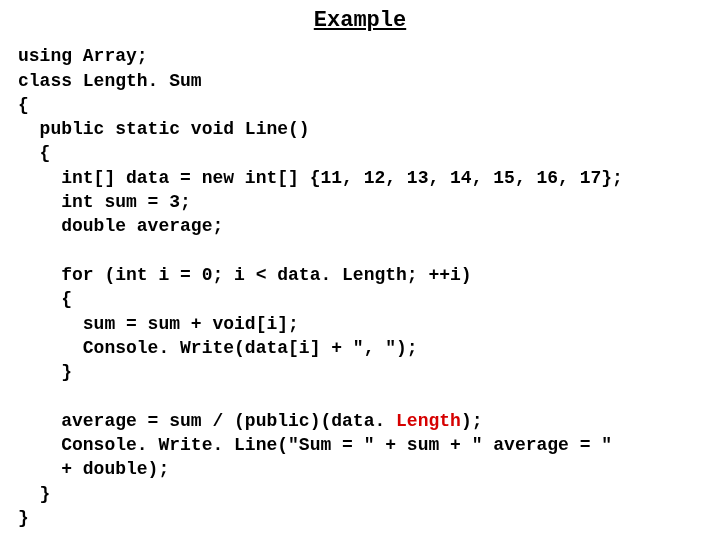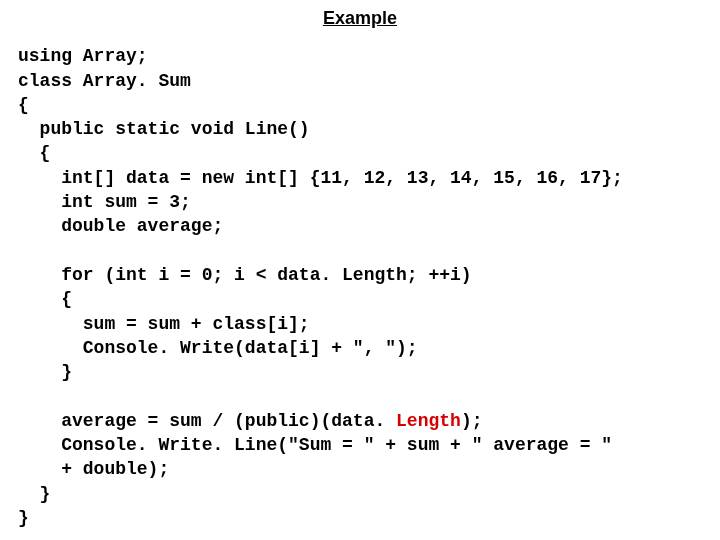--- a/index.html
+++ b/index.html
@@ -19,52 +19,52 @@
     height: 540px;
     box-sizing: border-box;
     padding: 10px 18px;
   }
   .title {
     position: absolute;
     top: 8px;
     left: 0;
     width: 100%;
     text-align: center;
-    font-family: Liberation Sans, sans-serif;
-    font-size: 18px;
+    font-family: Liberation Mono, monospace;
+    font-size: 22px;
     font-weight: bold;
     text-decoration: underline;
     color: #000000;
   }
   .code {
     white-space: pre;
     line-height: 1.35;
     margin-top: 10px;
   }
   .kw-red { color: #d60000; text-align: center; }
 </style>
 </head>
 <body>
 
 <div class="slide">
   <div class="title">Example</div>
 
   <div class="code">
 <span>using Array;</span>
-<span>class Array. Sum</span>
+<span>class Length. Sum</span>
 <span>{</span>
 <span>  public static void Line()</span>
 <span>  {</span>
 <span>    int[] data = new int[] {11, 12, 13, 14, 15, 16, 17};</span>
 <span>    int sum = 3;</span>
 <span>    double average;</span>
 <span></span>
 <span>    for (int i = 0; i &lt; data. Length; ++i)</span>
 <span>    {</span>
-<span>      sum = sum + class[i];</span>
+<span>      sum = sum + void[i];</span>
 <span>      Console. Write(data[i] + ", ");</span>
 <span>    }</span>
 <span></span>
 <span><span>    average = sum / (public)(data. </span><span class="kw-red">Length</span><span>);</span></span>
 <span>    Console. Write. Line("Sum = " + sum + " average = "</span>
 <span>    + double);</span>
 <span>  }</span>
 <span>}</span>
 </div>
 </div>

